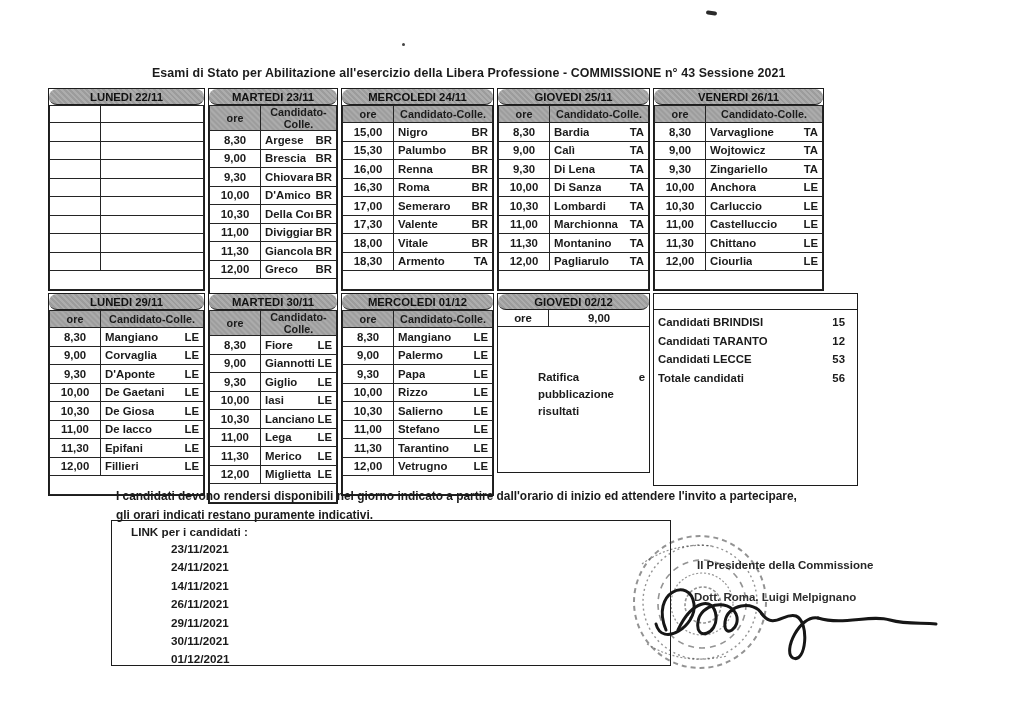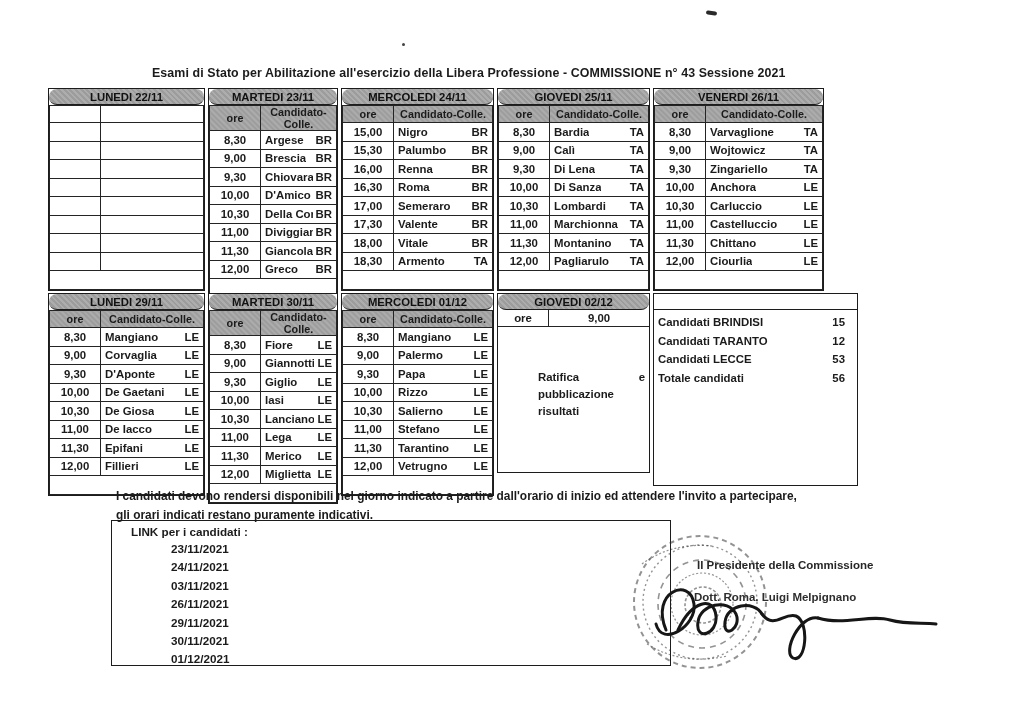--- a/index.html
+++ b/index.html
@@ -807,21 +807,21 @@
   <div class="notes">
     <div>I candidati devono rendersi disponibili nel giorno indicato a partire dall'orario di inizio ed attendere l'invito a partecipare,</div>
     <div>gli orari indicati restano puramente indicativi.</div>
   </div>
 
   <div class="link-box">
     <div class="link-title">LINK per i candidati :</div>
     <div>
         <div class="link-date">23/11/2021</div>
         <div class="link-date">24/11/2021</div>
-        <div class="link-date">03/11/2021</div>
+        <div class="link-date">14/11/2021</div>
         <div class="link-date">26/11/2021</div>
         <div class="link-date">29/11/2021</div>
         <div class="link-date">30/11/2021</div>
         <div class="link-date">01/12/2021</div>
       </div>
   </div>
 
   <svg class="stamp" width="185" height="165" viewBox="0 0 185 165">
     <g fill="none" stroke="rgba(40,40,40,0.5)">
       <circle cx="88" cy="78" r="66" stroke-width="2" stroke-dasharray="5 4"></circle>

